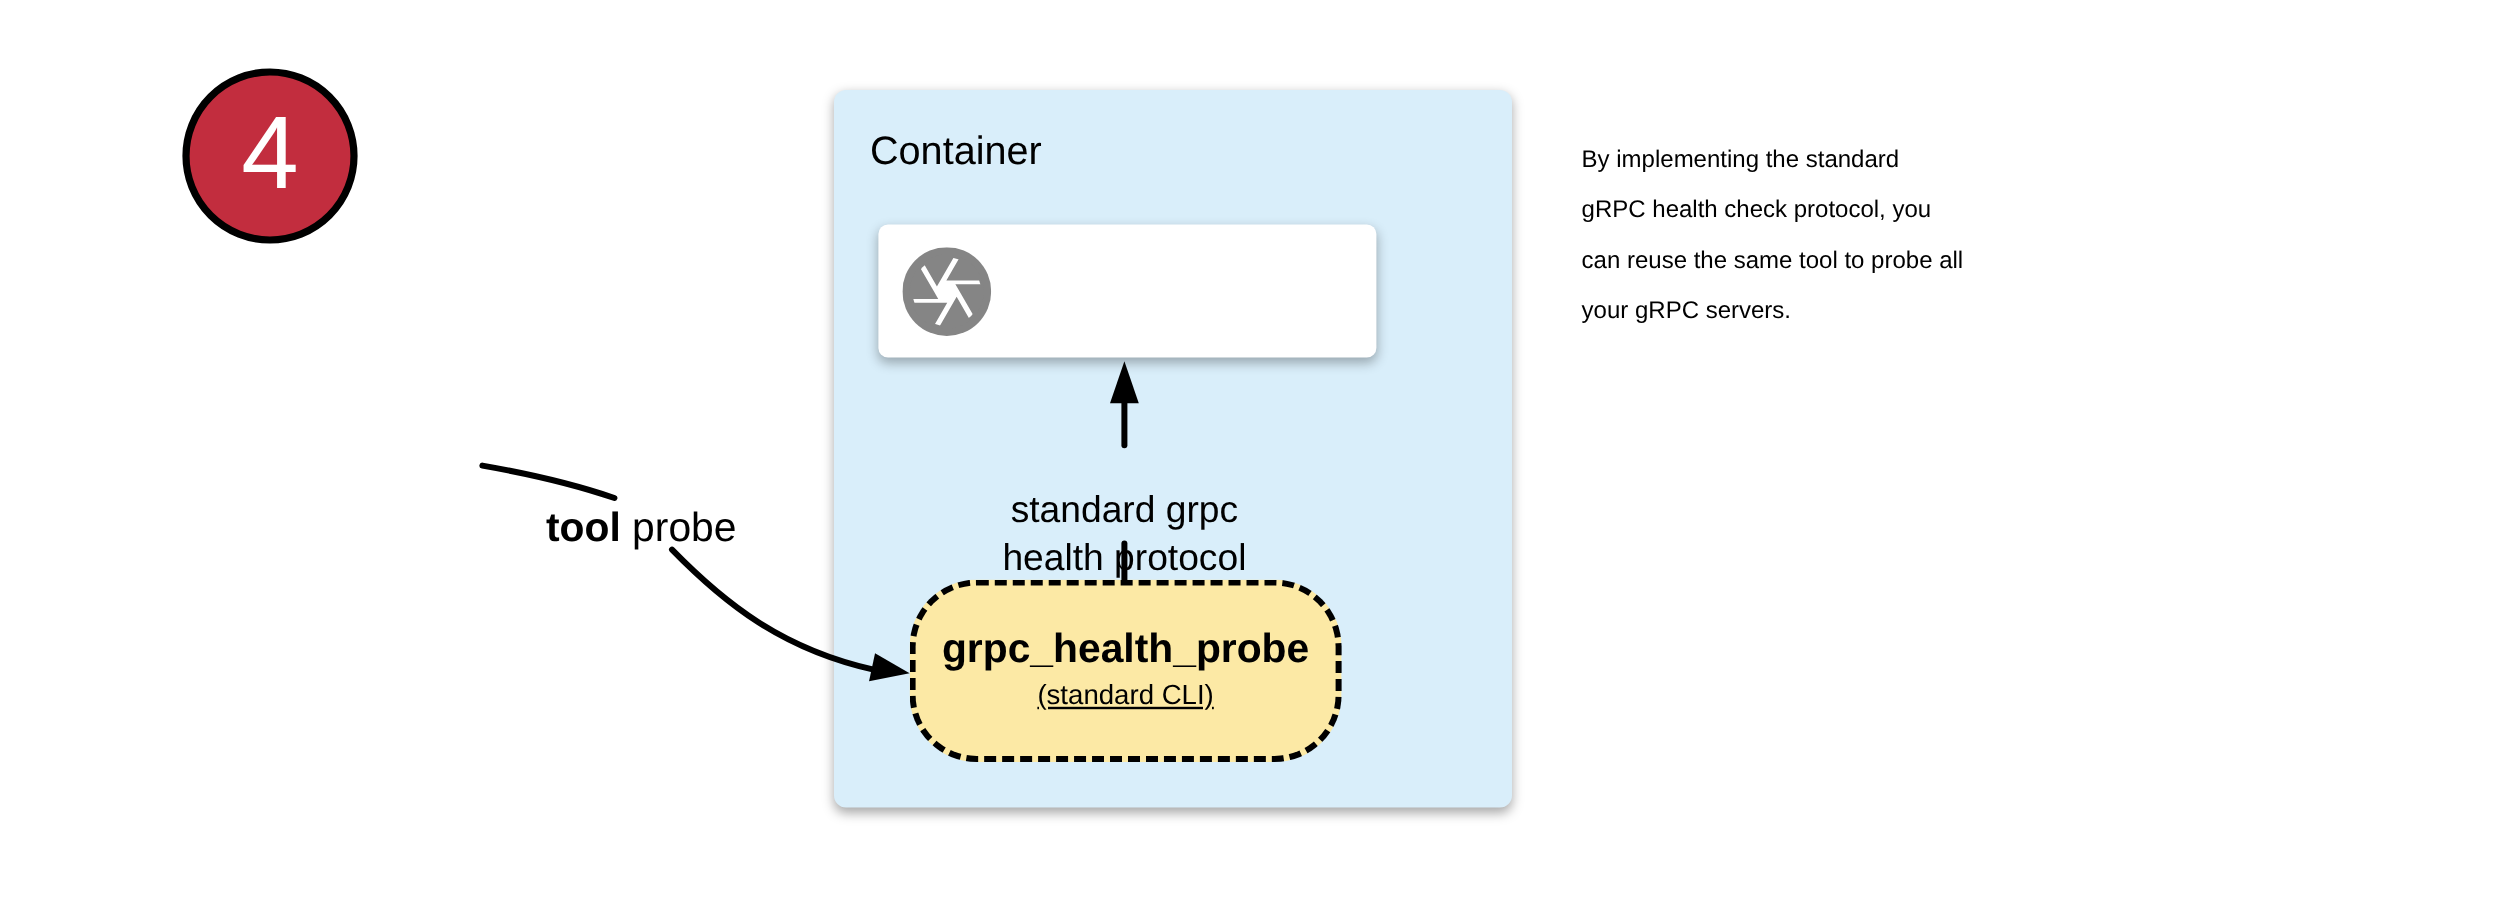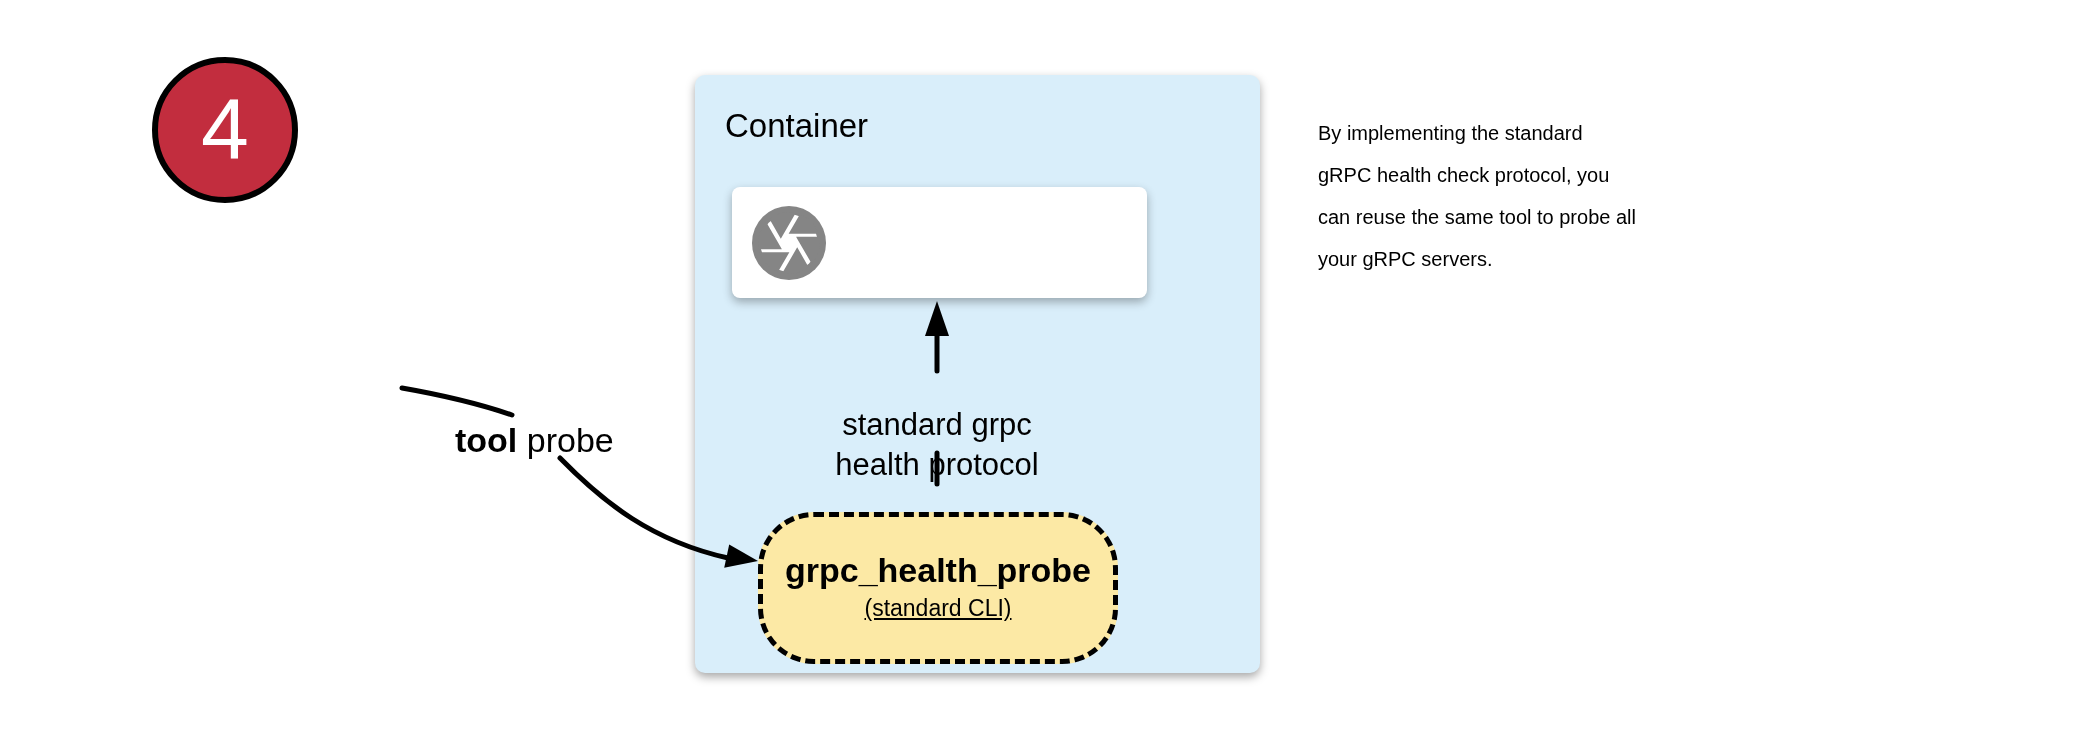--- a/index.html
+++ b/index.html
@@ -139,21 +139,21 @@
     <div class="container-label">Container</div>
 
     <div class="server-box">
       <svg class="icon" viewBox="0 0 24 24" width="74" height="74">
         <circle cx="12" cy="12" r="12" fill="#858585"></circle>
         <circle cx="12" cy="12" r="9.3" fill="#ffffff"></circle>
         <path d="M9.4 10.5l4.77-8.26C13.47 2.09 12.75 2 12 2c-2.4 0-4.6.85-6.32 2.25l3.66 6.35.06-.1zM21.54 9c-.92-2.92-3.15-5.26-6-6.34L11.88 9h9.66zm.26 1h-7.49l.29.5 4.76 8.25C21 16.97 22 14.61 22 12c0-.69-.07-1.35-.2-2zM8.54 12l-3.9-6.75C3.01 7.03 2 9.39 2 12c0 .69.07 1.35.2 2h7.49l-1.15-2zm-6.08 3c.92 2.92 3.15 5.26 6 6.34L12.12 15H2.46zm11.27 0l-3.9 6.76c.7.15 1.42.24 2.17.24 2.4 0 4.6-.85 6.32-2.25l-3.66-6.35-.93 1.6z" fill="#858585"></path>
       </svg>
     </div>
 
-    <div class="probe-box" style="background-color: rgb(252, 233, 165); margin-top: 29px;">
+    <div class="probe-box" style="background-color: rgb(252, 233, 165);">
       <div class="probe-title">grpc_health_probe</div>
       <div class="probe-subtitle">(standard CLI)</div>
     </div>
   </div>
 
   <svg class="arrows" width="2100" height="750">
 
     <path d="M 402 388 C 442 395 480 404 512 415"></path>
     <path d="M 560 458 C 604 503 652 541 728 558"></path>
     <polygon points="758,561 724.2,567.8 729.2,544.4"></polygon>

